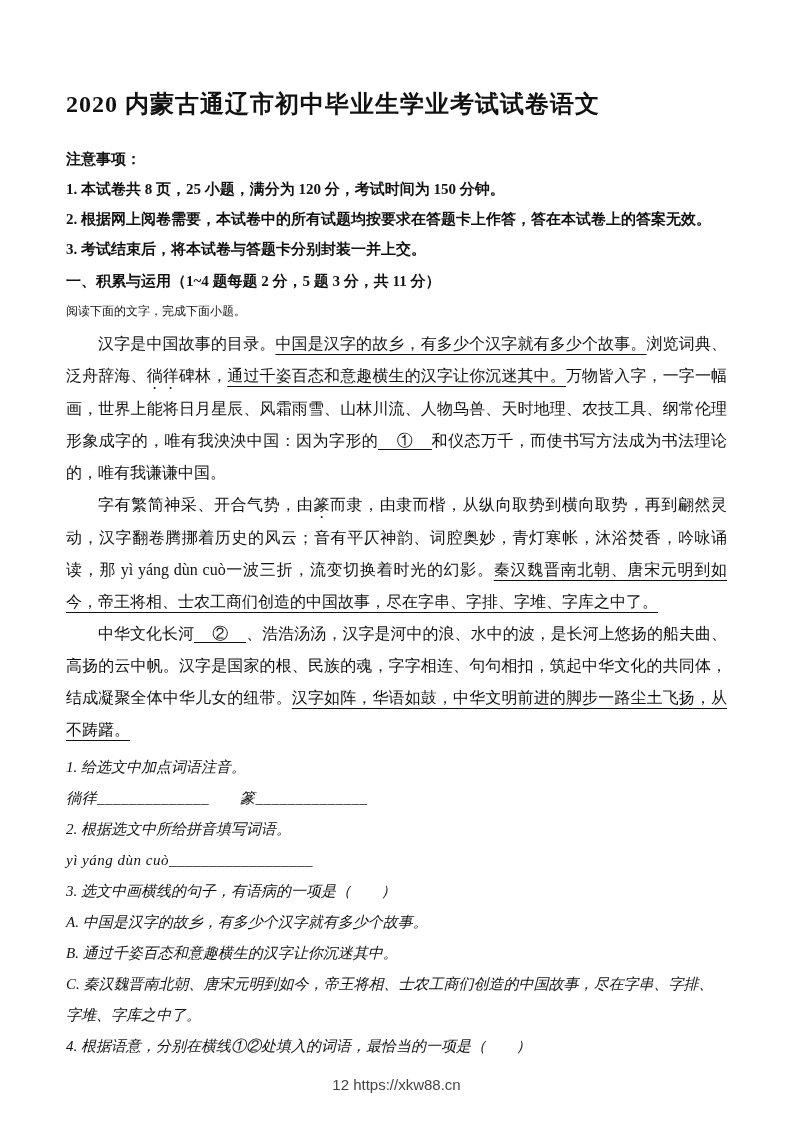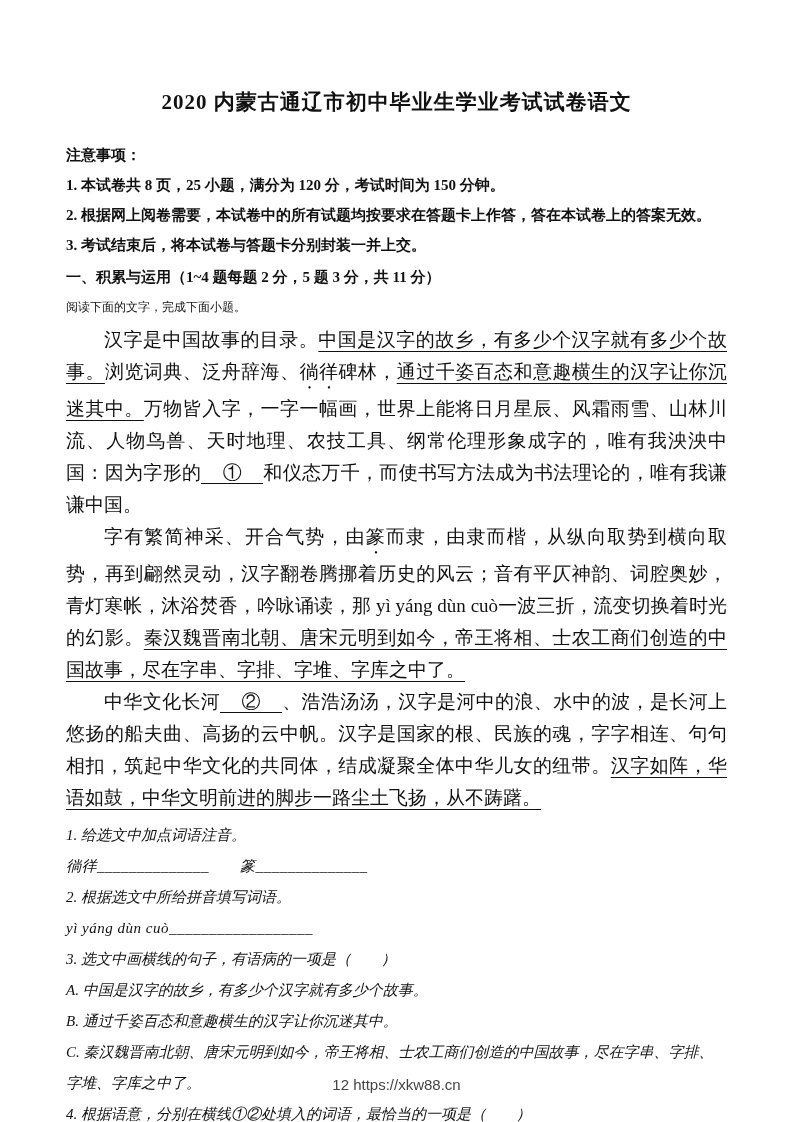--- a/index.html
+++ b/index.html
@@ -3,29 +3,29 @@
 <meta charset="utf-8">
 <style>
   html,body{margin:0;padding:0;background:#ffffff;}
   body{
     width:793px;height:1122px;position:relative;overflow:hidden;
     font-family:"Liberation Serif","DejaVu Serif",serif;
     color:#111111;
   }
   .page{padding:88px 66px 0 66px;}
   .title{
-    text-align:center;font-size:21px;font-weight:bold;
+    text-align:left;font-size:24px;font-weight:bold;
     margin:0 0 24px 0;letter-spacing:1px;
   }
   .bold-line{font-size:15px;font-weight:bold;line-height:30px;margin:0;}
   .section-heading{margin-top:2px;}
   .intro{font-size:12px;line-height:30px;margin:0;}
   .passage{margin-top:2px;}
   .para{
-    font-size:19px;line-height:32px;margin:0;
+    font-size:16px;line-height:32px;margin:0;
     text-align:justify;text-indent:2em;
   }
   .u{text-decoration:underline;text-underline-offset:5px;}
   .dots{
     -webkit-text-emphasis:filled dot;
     -webkit-text-emphasis-position:under right;
     text-emphasis:filled dot;
     text-emphasis-position:under right;
   }
   .blank{border-bottom:1px solid #111;padding:0 2px;}

